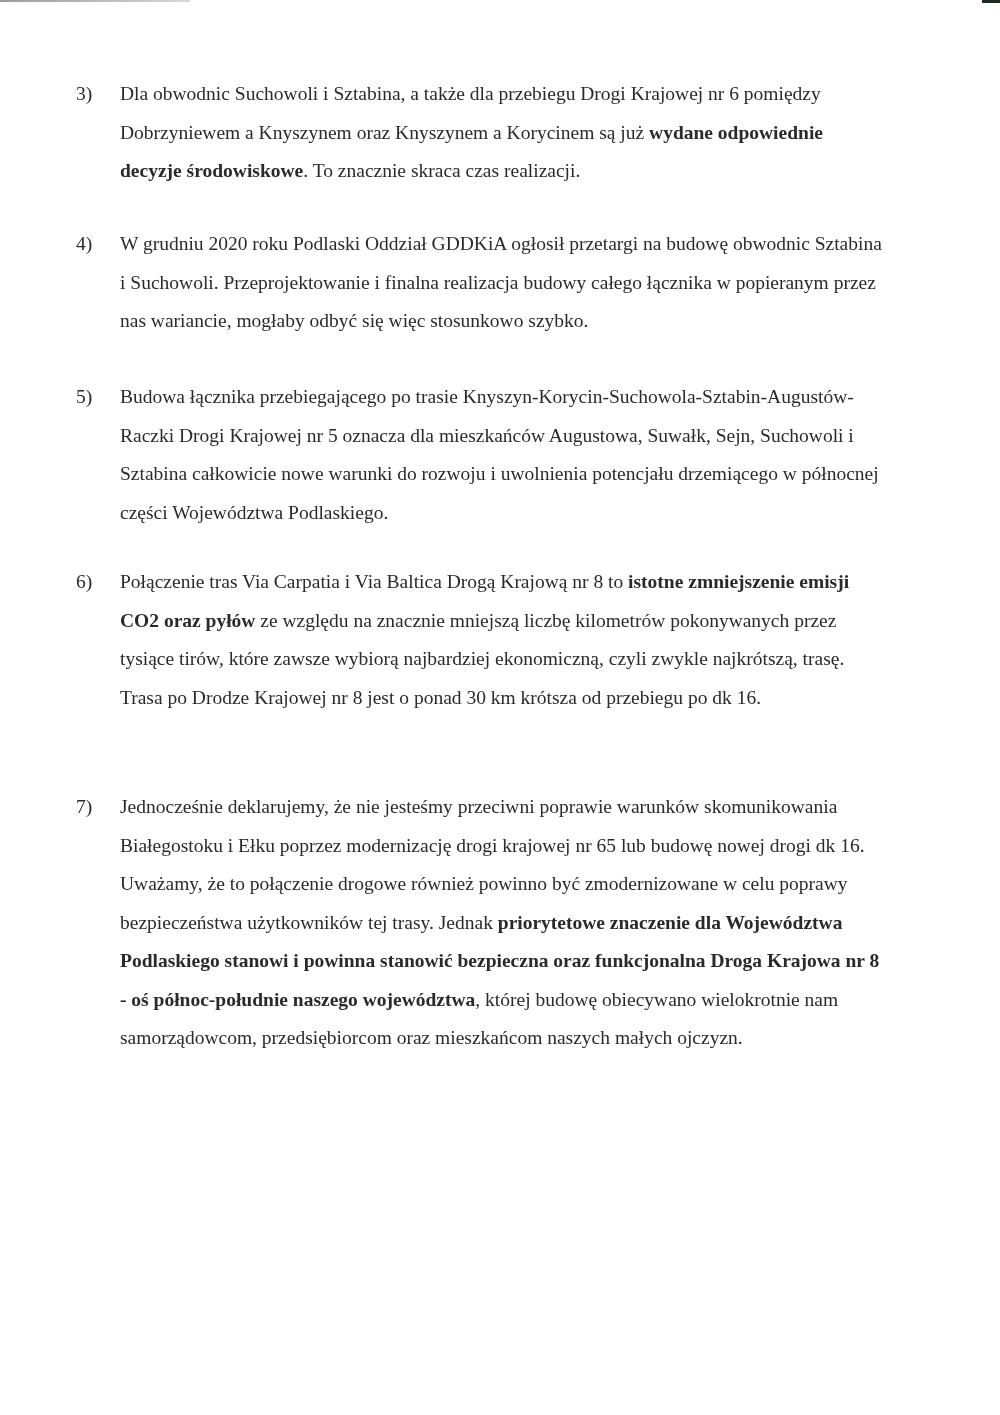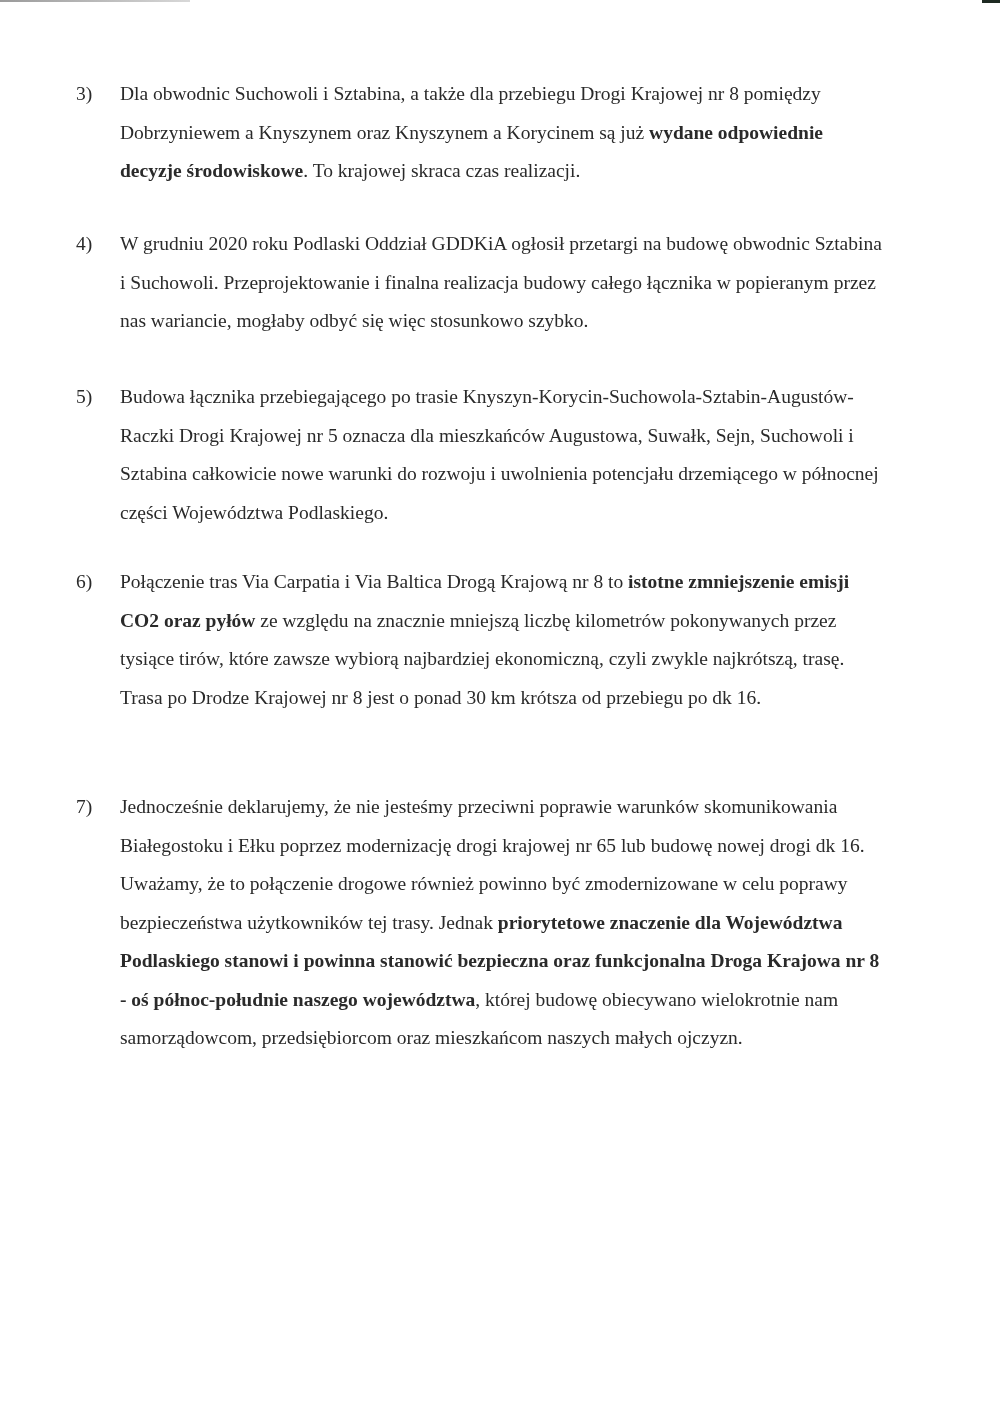--- a/index.html
+++ b/index.html
@@ -36,21 +36,21 @@
 <body>
 
 <div class="scan-edge-left"></div>
 <div class="scan-edge-right"></div>
 
 <div class="page">
 
   <div class="item" style="top:75px;">
     <span class="num">3)</span>
     <div class="body">
-        <p class="last"><span>Dla obwodnic Suchowoli i Sztabina, a także dla przebiegu Drogi Krajowej nr 8 pomiędzy Dobrzyniewem a Knyszynem oraz Knyszynem a Korycinem są już </span><b>wydane odpowiednie decyzje środowiskowe</b><span>. To krajowej skraca czas realizacji.</span></p>
+        <p class="last"><span>Dla obwodnic Suchowoli i Sztabina, a także dla przebiegu Drogi Krajowej nr 6 pomiędzy Dobrzyniewem a Knyszynem oraz Knyszynem a Korycinem są już </span><b>wydane odpowiednie decyzje środowiskowe</b><span>. To znacznie skraca czas realizacji.</span></p>
       </div>
   </div>
 
   <div class="item" style="top:225px;">
     <span class="num">4)</span>
     <div class="body">
         <p class="last"><span>W grudniu 2020 roku Podlaski Oddział GDDKiA ogłosił przetargi na budowę obwodnic Sztabina i Suchowoli. Przeprojektowanie i finalna realizacja budowy całego łącznika w popieranym przez nas wariancie, mogłaby odbyć się więc stosunkowo szybko.</span></p>
       </div>
   </div>
 

